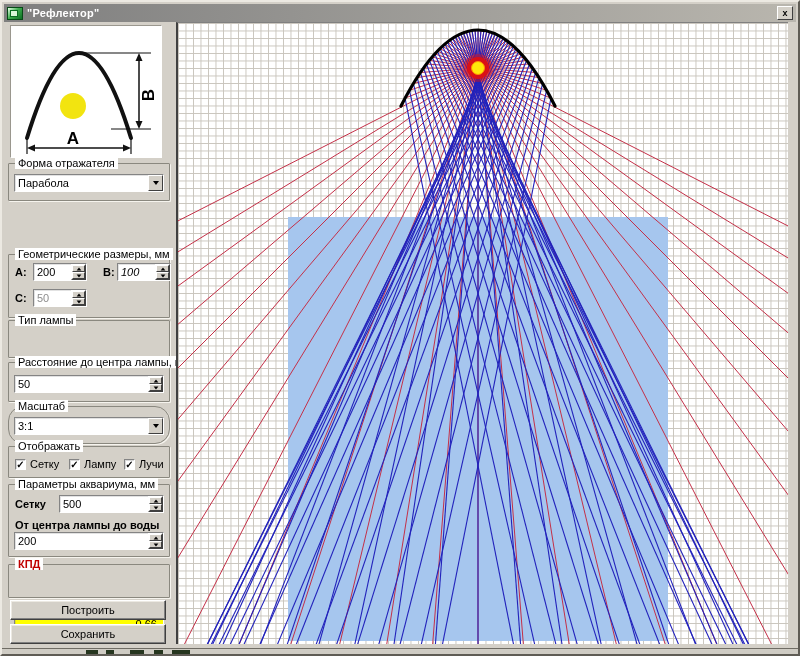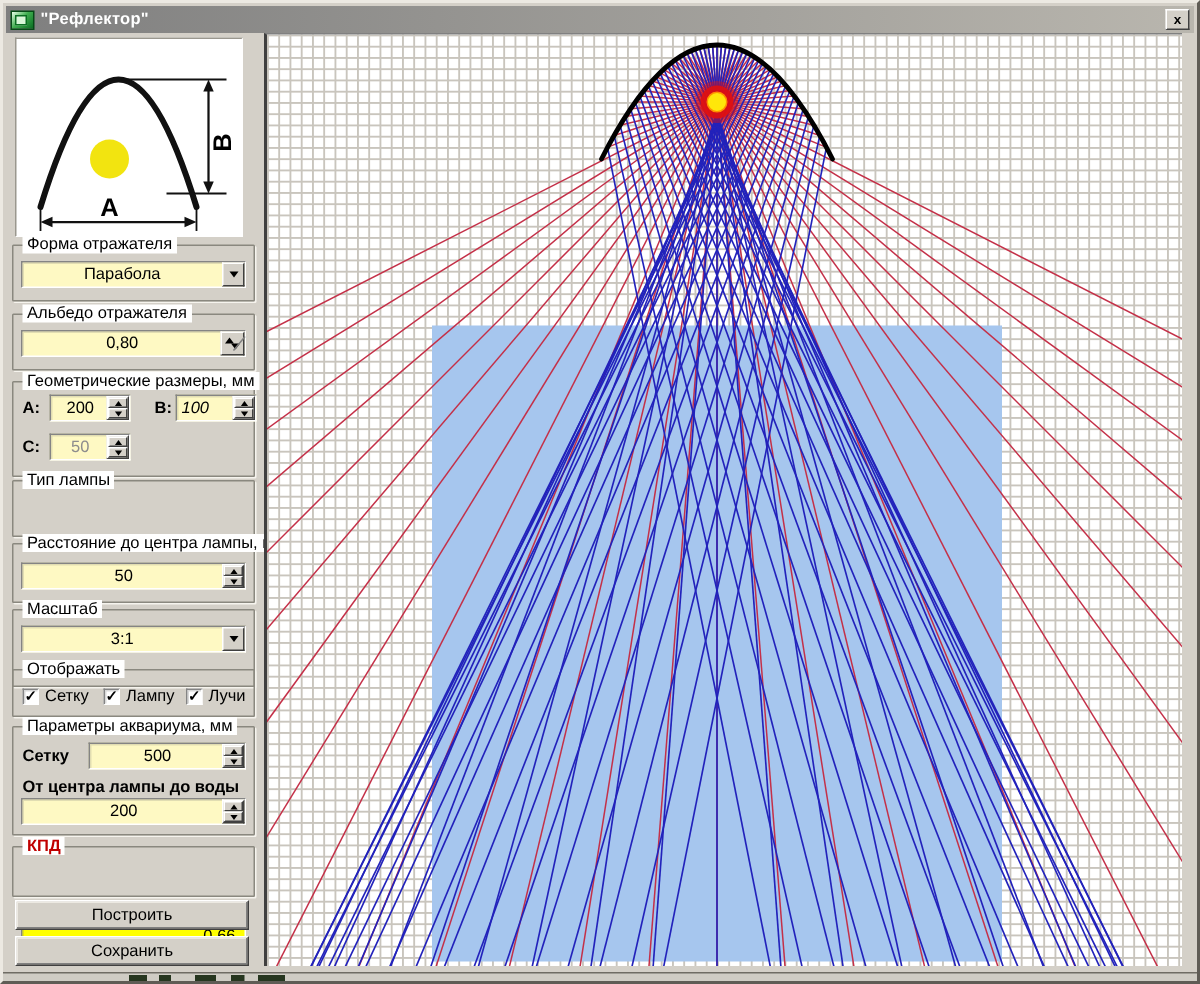--- a/index.html
+++ b/index.html
@@ -29,23 +29,23 @@
   .preview-box { position:absolute; left:6px; top:3px; width:152px; height:133px; background:#fff;
                  border:1px solid; border-color:#9a978e #fff #fff #9a978e; }
 
   .groupbox { position:absolute; left:4px; right:4px;
               border:1px solid #8a887f; border-radius:1px;
               box-shadow:1px 1px 0 #f6f4ee; }
   .groupbox .caption { position:absolute; top:-7px; left:6px; background:#ffffff; padding:0 3px;
                        font-size:11px; color:#000; white-space:nowrap; }
   .caption.red { color:#c00000; font-weight:bold; }
 
-  .edit { background:#fef9c3; border:1px solid; border-color:#848484 #fff #fff #848484;
+  .edit { background:#ffffff; border:1px solid; border-color:#848484 #fff #fff #848484;
           box-shadow:inset 1px 1px 0 #6e6e6e33; height:18px; font-size:11px;
-          padding:2px 3px 0 3px; color:#000; overflow:hidden; white-space:nowrap;text-align:center; }
+          padding:2px 3px 0 3px; color:#000; overflow:hidden; white-space:nowrap; }
   .edit.disabled { color:#8d8d8d; }
   .edit.yellow { background:#ffff00; text-align:right; font-size:11px; padding-right:6px; }
 
   .combo { position:relative; }
   .combo .edit { padding-right:18px; }
   .combo-btn, .spin-col { position:absolute; right:1px; top:1px; bottom:1px; width:15px;
               background:#d4d0c8; border:1px solid; border-color:#fff #404040 #404040 #fff;
               display:flex; align-items:center; justify-content:center; }
   .tri-down { width:0; height:0; border-left:3px solid transparent; border-right:3px solid transparent;
               border-top:4px solid #000; }
@@ -127,30 +127,20 @@
     <div class="groupbox" style="top:141px; height:38px;">
       <span class="caption">Форма отражателя</span>
       <div class="combo" style="position:absolute; left:5px; right:5px; top:10px;">
         <div class="edit">Парабола</div>
         <div class="combo-btn">
             <span class="tri-down"></span>
           </div>
       </div>
     </div>
 
-    <div class="groupbox" style="top:187px; height:38px;">
-      <span class="caption">Альбедо отражателя</span>
-      <div class="combo" style="position:absolute; left:5px; right:5px; top:10px;">
-        <div class="edit">0,80</div>
-        <div class="spinbtn-diag">
-          <span class="tri-up"></span>
-          <span class="tri-down"></span>
-        </div>
-      </div>
-    </div>
 
     <div class="groupbox" style="top:232px; height:64px;">
       <span class="caption">Геометрические размеры, мм</span>
       <span class="row-label" style="position:absolute; left:6px; top:11px;">A:</span>
       <div class="combo" style="position:absolute; left:24px; top:8px; width:54px;">
         <div class="edit" style="padding-right:16px;">200</div>
         <div class="spin-col">
           <span class="half">
               <span class="tri-up"></span>
             </span>
@@ -197,21 +187,21 @@
           <span class="half">
               <span class="tri-up"></span>
             </span>
           <span class="half">
               <span class="tri-down"></span>
             </span>
         </div>
       </div>
     </div>
 
-    <div class="groupbox" style="top:384px; height:52px;">
+    <div class="groupbox" style="top:384px; height:38px;border-radius:15px;">
       <span class="caption">Масштаб</span>
       <div class="combo" style="position:absolute; left:5px; right:5px; top:10px;">
         <div class="edit">3:1</div>
         <div class="combo-btn">
             <span class="tri-down"></span>
           </div>
       </div>
     </div>
 
     <div class="groupbox" style="top:424px; height:32px;">

